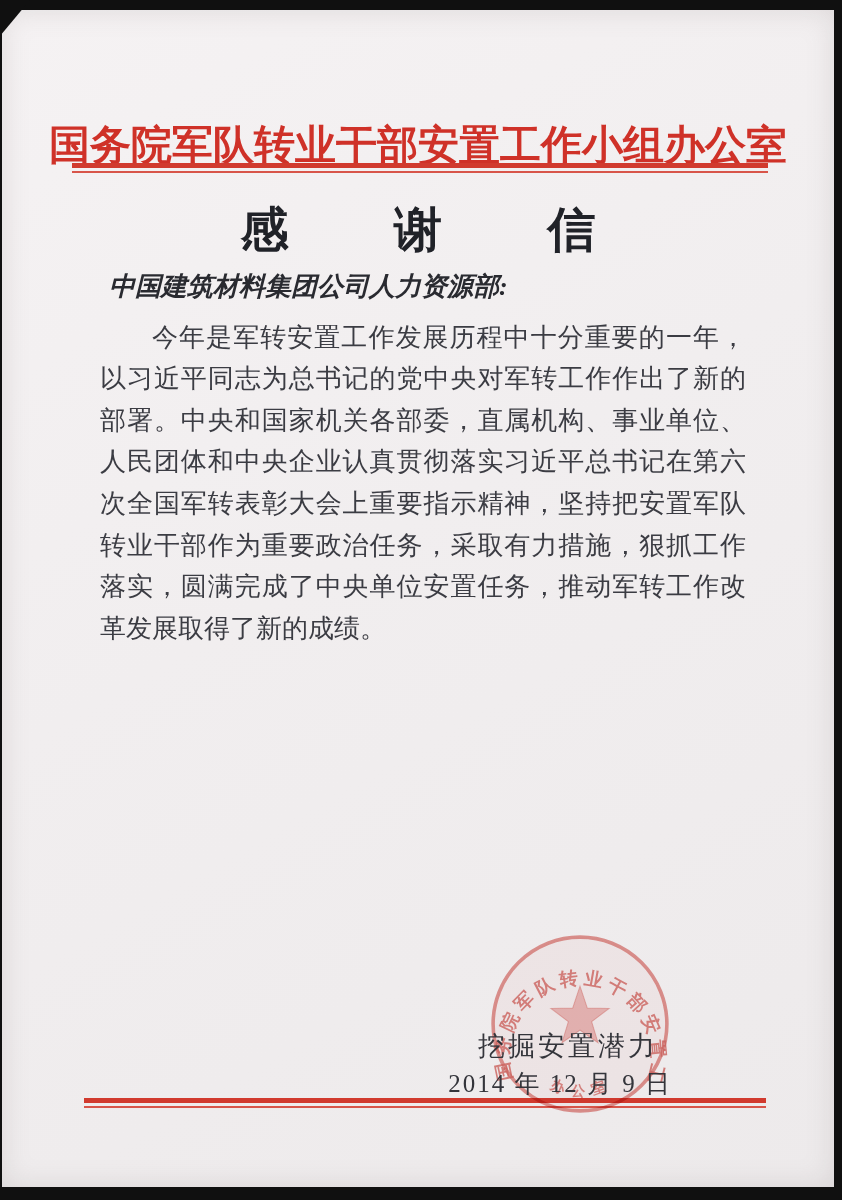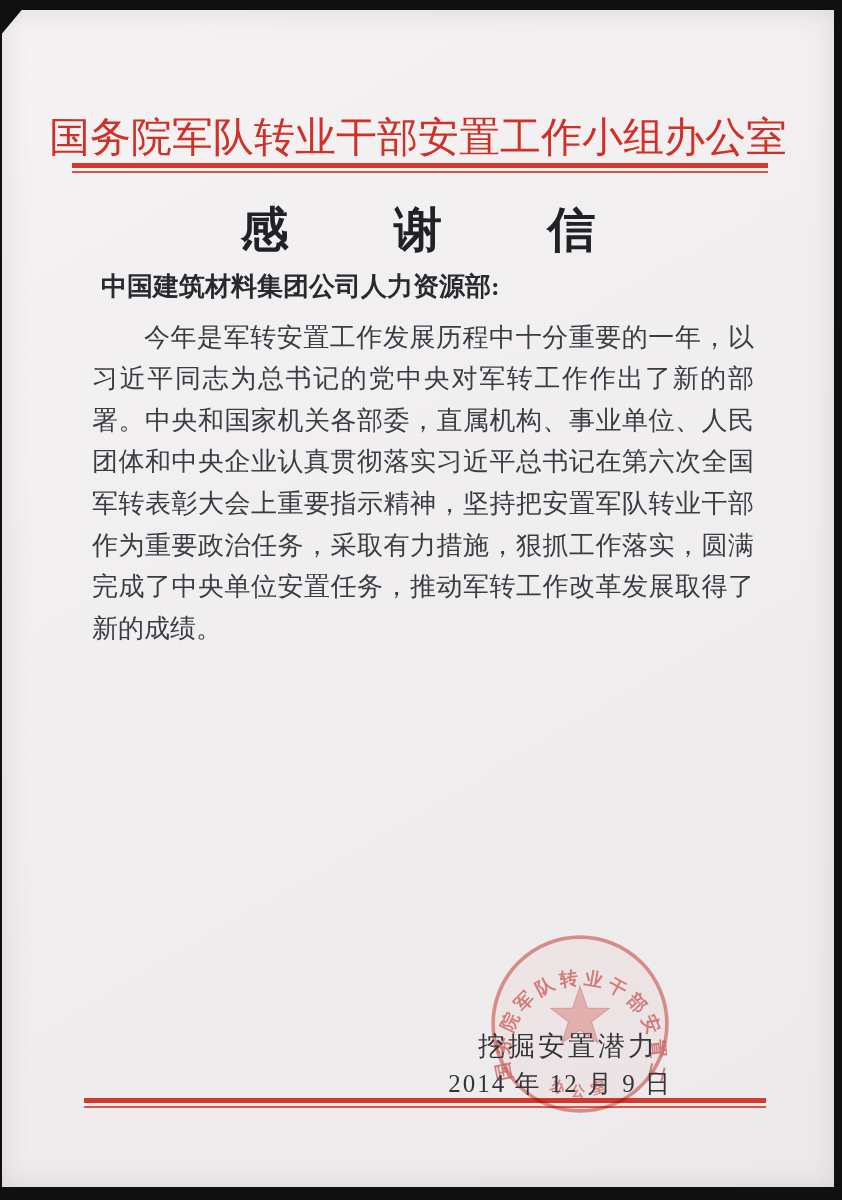--- a/index.html
+++ b/index.html
@@ -16,23 +16,23 @@
     background:linear-gradient(150deg,#f5f2f3 0%,#f1eeef 45%,#edeaeb 100%);
     box-shadow:inset 0 0 28px rgba(120,110,112,0.18);
   }
   .corner-cut{
     position:absolute;left:0;top:0;width:0;height:0;
     border-top:36px solid #101010;
     border-right:30px solid transparent;
     z-index:5;
   }
   .org-title{
-    position:absolute;top:100px;left:0;right:0;
+    position:absolute;top:108px;left:0;right:0;
     text-align:center;
-    font-size:41px;font-weight:normal;
+    font-size:41px;font-weight:bold;
     color:#cf3128;
     letter-spacing:0px;
     white-space:nowrap;
   }
   .rule{position:absolute;}
   .rule .thick{height:5px;background:#d13a2e;}
   .rule .thin{height:2px;background:#d8554a;margin-top:3px;}
   .rule-top{top:153px;left:70px;width:696px;}
   .rule-bottom{top:1088px;left:82px;width:682px;}
   .letter-title{
@@ -47,25 +47,26 @@
     margin-right:-2.2em;
   }
   .letter-body{
     position:absolute;top:256px;left:90px;width:662px;
     font-size:26px;line-height:41.6px;
     color:#3b3c43;
     text-align:justify;
     z-index:2;
   }
   .recipient{
-    margin:0 0 9px 9px;
+    margin:0 0 9px 17px;
     font-weight:bold;
     color:#292a30;
+    font-style:italic;
   }
-  .para{margin:0;text-indent:2em;}
+  .para{margin:8px;text-indent:2em;}
   .sig-block{position:absolute;z-index:2;color:#34353b;white-space:nowrap;}
   .signature{top:1018px;right:176px;font-size:27px;letter-spacing:3px;}
   .letter-date{top:1057px;right:162px;font-size:25px;letter-spacing:2px;}
   .stamp{
     position:absolute;left:486px;top:922px;width:184px;height:184px;
     z-index:1;
     mix-blend-mode:multiply;
     opacity:0.85;
   }
 </style>

